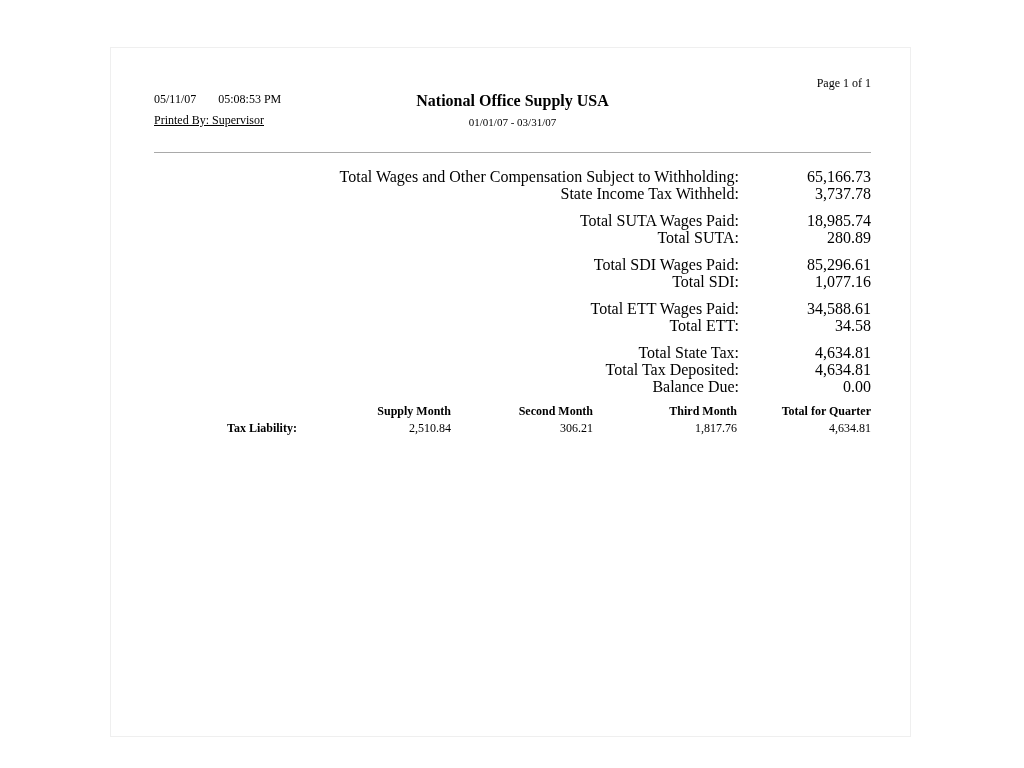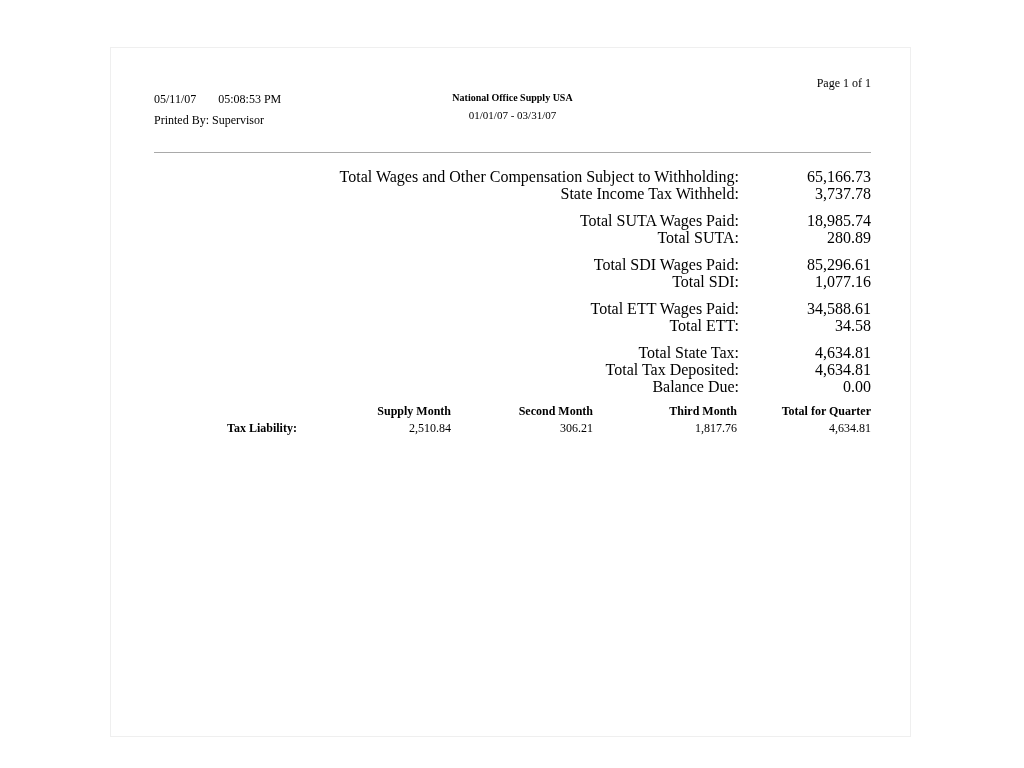--- a/index.html
+++ b/index.html
@@ -26,29 +26,29 @@
   }
   .hdr-left {
     position: absolute;
     left: 154px;
     top: 92px;
     width: 260px;
     font-size: 12px;
     line-height: 15px;
   }
   .hdr-left .time { margin-left: 22px; }
-  .hdr-left .printed-by { margin-top: 6px; }
+  .hdr-left .printed-by { margin-top: 6px; text-decoration: underline; }
   .hdr-center {
     position: absolute;
     left: 154px;
     top: 92px;
     width: 717px;
     text-align: center;
   }
-  .hdr-center .company { font-size: 10px; font-weight: bold; }
+  .hdr-center .company { font-size: 16px; font-weight: bold; }
   .hdr-center .report-title { font-size: 16px; font-weight: bold; margin-top: 7px; }
   .hdr-center .period { font-size: 11px; margin-top: 6px; }
   .hdr-right {
     position: absolute;
     left: 154px;
     top: 76px;
     width: 717px;
     text-align: right;
     font-size: 12px;
   }

